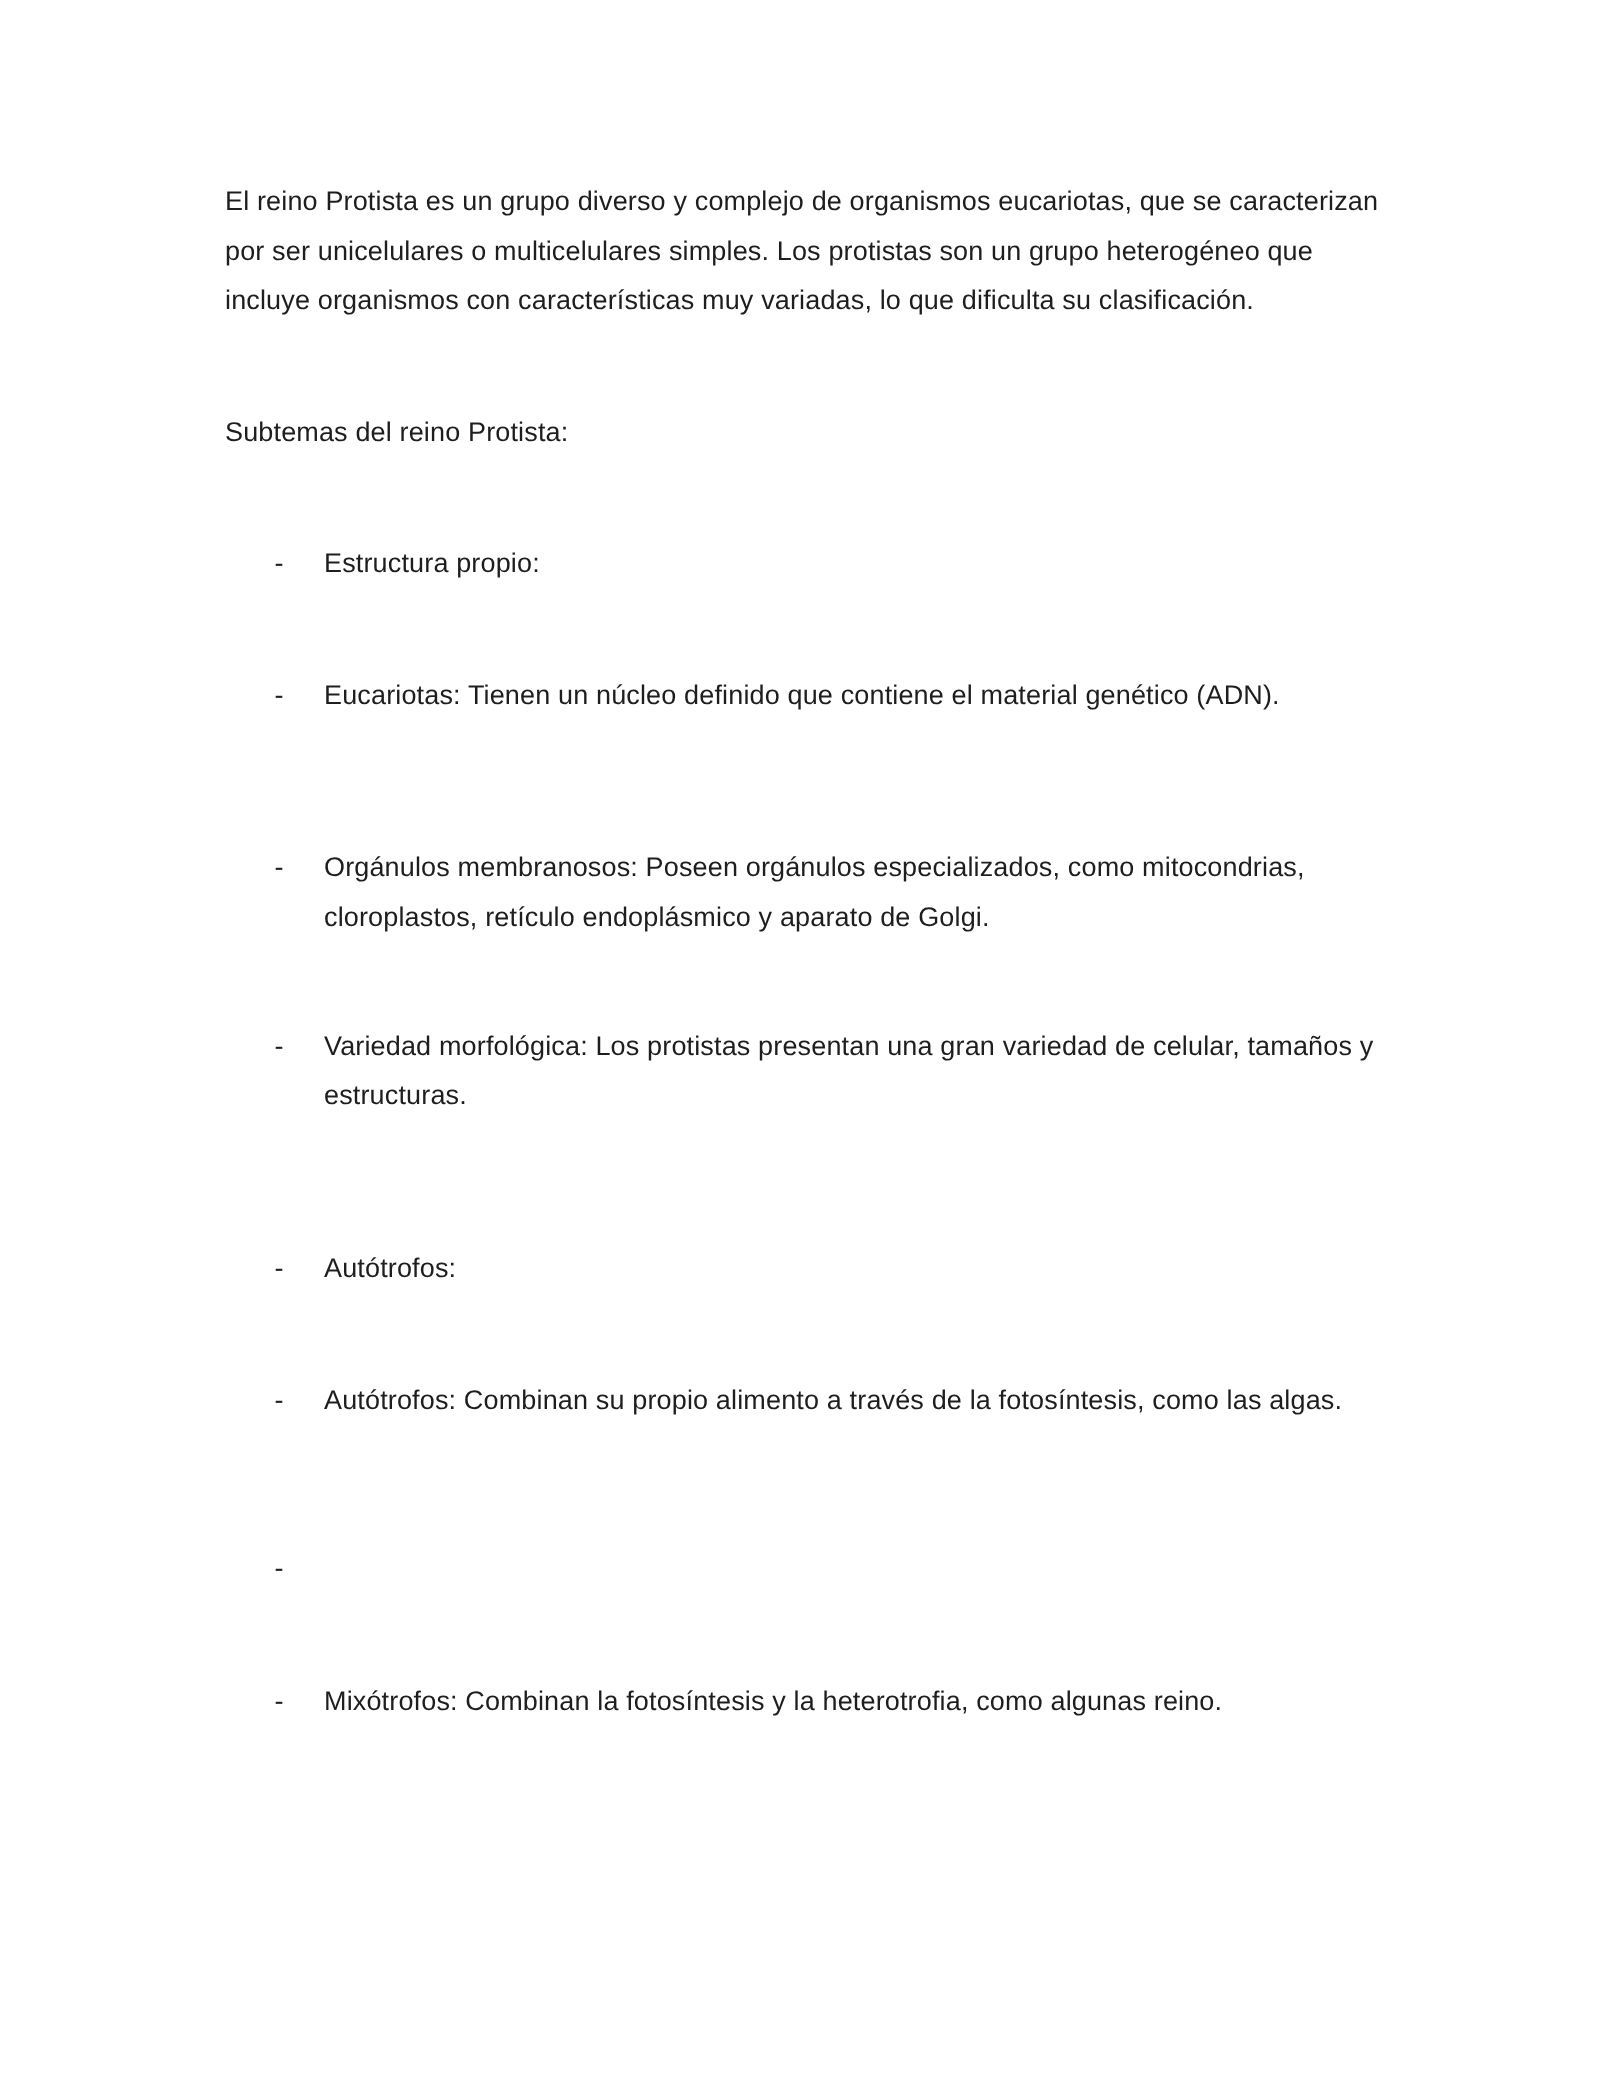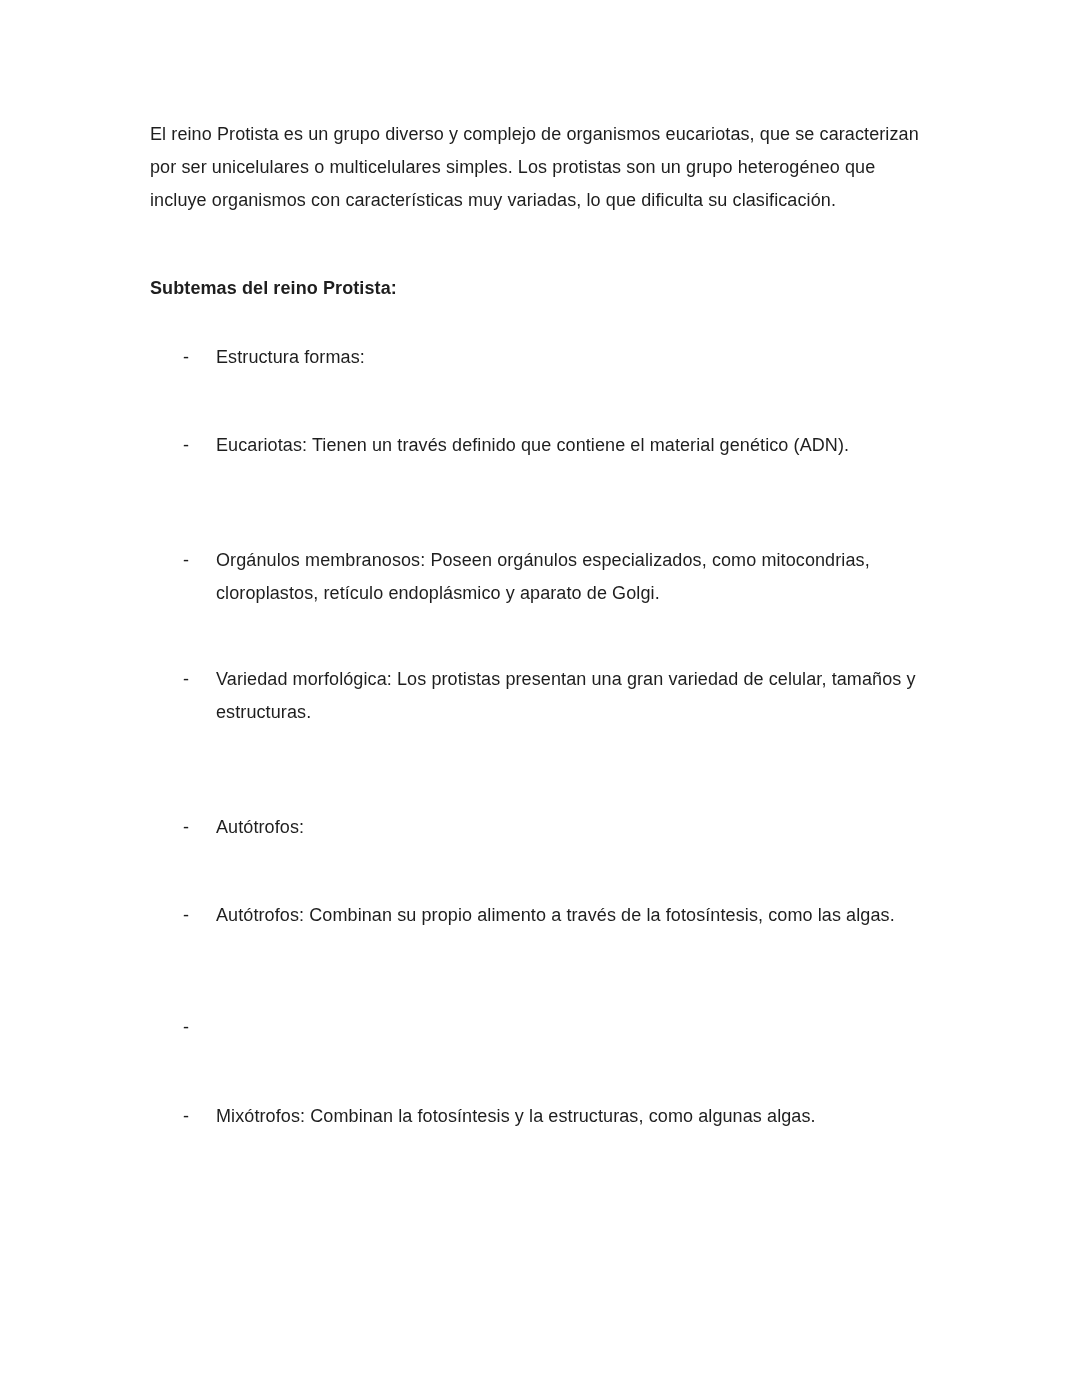--- a/index.html
+++ b/index.html
@@ -22,21 +22,21 @@
     background: #ffffff;
   }
   .para {
     font-size: 18px;
     line-height: 33px;
     margin: 0;
     max-width: 790px;
     letter-spacing: 0.1px;
   }
   .intro { margin-bottom: 55px; }
-  .heading { margin-bottom: 36px; font-weight: bold; }
+  .heading { margin-bottom: 54px; }
   .bullet {
     display: flex;
     align-items: flex-start;
     margin-left: 33px;
     font-size: 18px;
     line-height: 33px;
     letter-spacing: 0.1px;
   }
   .bullet .marker {
     flex: 0 0 33px;
@@ -56,26 +56,26 @@
 <body>
 
 <div class="page">
 
   <p class="para intro">El reino Protista es un grupo diverso y complejo de organismos eucariotas, que se caracterizan por ser unicelulares o multicelulares simples. Los protistas son un grupo heterogéneo que incluye organismos con características muy variadas, lo que dificulta su clasificación.</p>
 
   <p class="para heading">Subtemas del reino Protista:</p>
 
   <div class="bullet g55">
     <span class="marker">-</span>
-    <span class="text">Estructura formas:</span>
+    <span class="text">Estructura propio:</span>
   </div>
 
   <div class="bullet g82">
     <span class="marker">-</span>
-    <span class="text">Eucariotas:  Tienen un través definido que contiene el material genético (ADN).</span>
+    <span class="text">Eucariotas:  Tienen un núcleo definido que contiene el material genético (ADN).</span>
   </div>
 
   <div class="bullet g53">
     <span class="marker">-</span>
     <span class="text">Orgánulos membranosos:  Poseen orgánulos especializados, como mitocondrias, cloroplastos,  retículo endoplásmico y aparato de Golgi.</span>
   </div>
 
   <div class="bullet g82">
     <span class="marker">-</span>
     <span class="text">Variedad morfológica:  Los protistas presentan una gran variedad de celular, tamaños y estructuras.</span>
@@ -90,16 +90,16 @@
     <span class="marker">-</span>
     <span class="text">Autótrofos:  Combinan su propio alimento a través de la fotosíntesis, como las algas.</span>
   </div>
 
   <div class="bullet g56">
     <span class="marker">-</span>
   </div>
 
   <div class="bullet g0">
     <span class="marker">-</span>
-    <span class="text">Mixótrofos:  Combinan la fotosíntesis y la estructuras, como algunas algas.</span>
+    <span class="text">Mixótrofos:  Combinan la fotosíntesis y la heterotrofia, como algunas reino.</span>
   </div>
 
 </div>
 
 </body></html>

